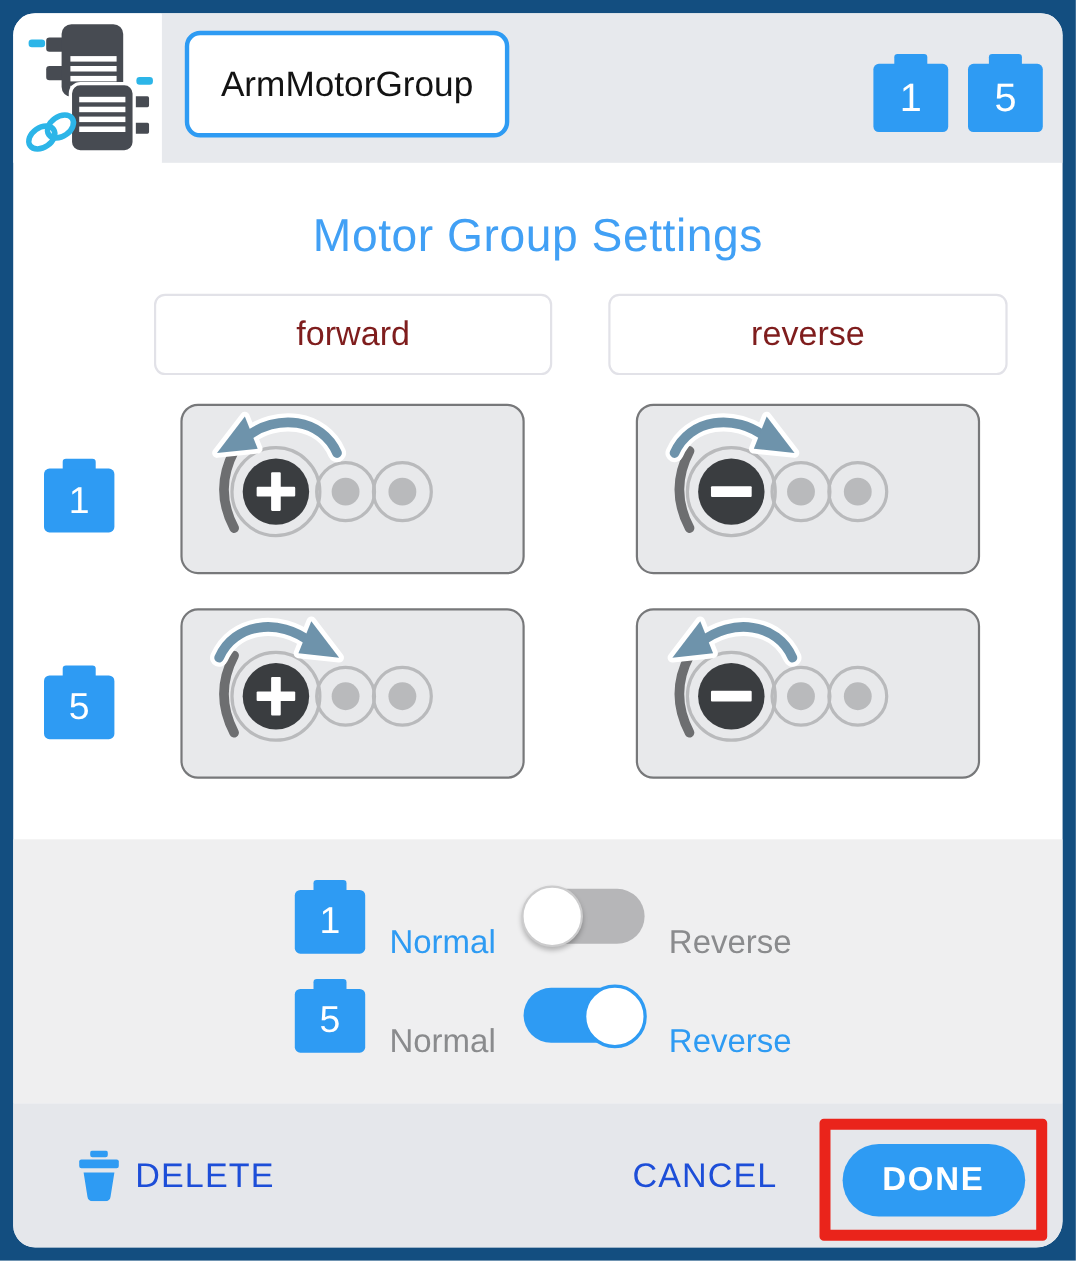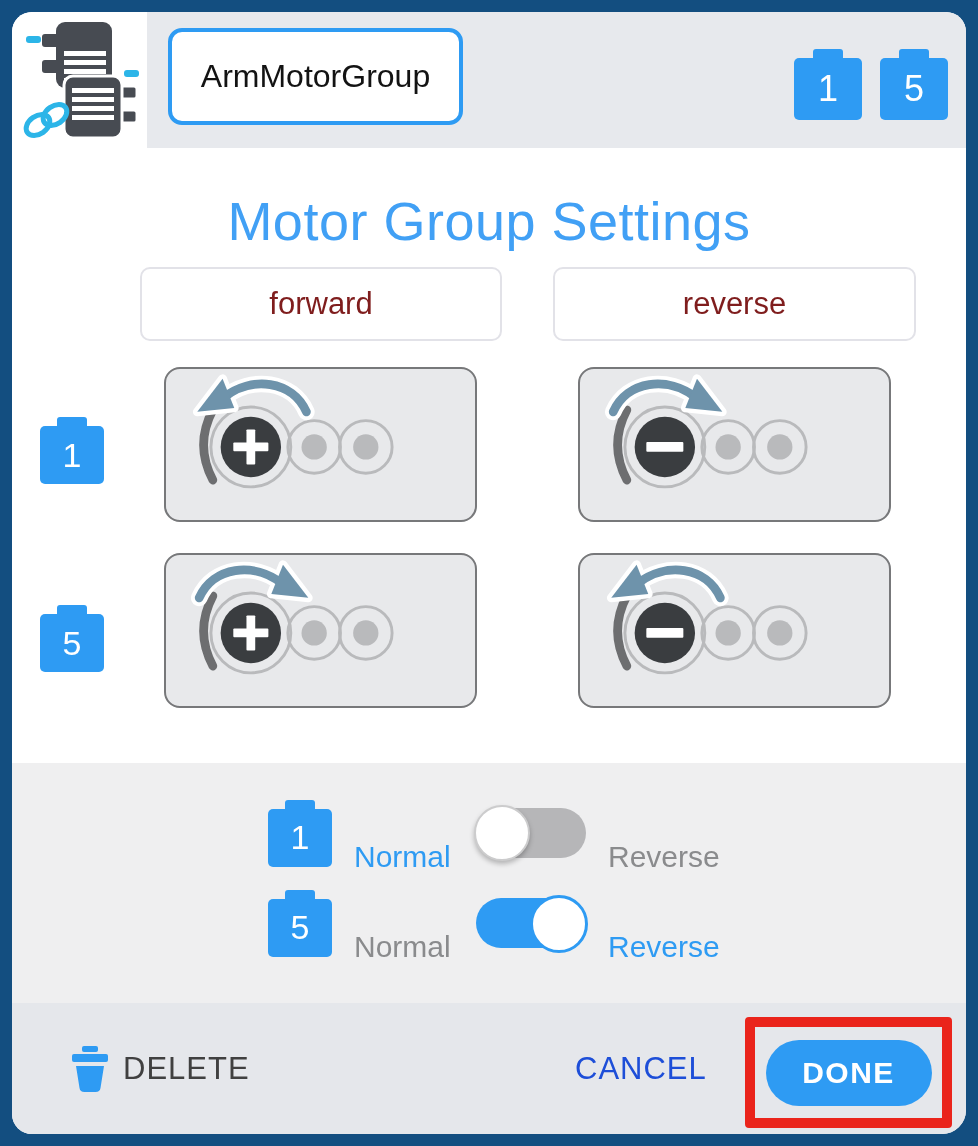--- a/index.html
+++ b/index.html
@@ -35,21 +35,21 @@
     color:#ffffff; font-size:36px;
   }
   .port-badge::before {
     content:""; position:absolute; top:-9px; left:50%; transform:translateX(-50%);
     width:30px; height:10px; background:#2e9bf3; border-radius:3px 3px 0 0;
   }
   .port-badge.small { width:64px; height:58px; font-size:34px; }
   
   .page-title {
     position:absolute; left:0; top:178px; width:100%; text-align:center;
-    color:#41a0f5; font-size:54px; font-weight:500; letter-spacing:.5px;
+    color:#41a0f5; font-size:42px; font-weight:500; letter-spacing:.5px;
   }
   .col-header {
     position:absolute; top:255px; height:74px; box-sizing:border-box;
     background:#ffffff; border:2px solid #e2e2e8; border-radius:10px;
     display:flex; align-items:center; justify-content:center;
     color:#7f1d1d; font-size:31px;
   }
   .col-forward { left:128px; width:362px; }
   .col-reverse { left:541px; width:363px; }
   .row-badge-1 { position:absolute; left:28px; top:405px; }
@@ -89,21 +89,21 @@
     box-shadow:0 3px 5px rgba(0,0,0,.25);
   }
   .switch[data-state="reverse"] { background:#2e9bf3; }
   .switch[data-state="reverse"] .knob { left:auto; right:-2px; border:3px solid #2e9bf3; box-shadow:none; }
   
   .footer { position:absolute; left:0; top:991px; width:100%; height:131px; background:#e5e7eb; }
   .delete-btn {
     position:absolute; left:58px; top:50%; transform:translateY(-50%);
     display:flex; align-items:center; gap:13px; cursor:pointer;
   }
-  .delete-btn span { color:#404040; font-size:31px; letter-spacing:1px; }
+  .delete-btn span { color:#1d4ed8; font-size:31px; letter-spacing:1px; }
   .cancel-btn {
     position:absolute; left:563px; top:50%; transform:translateY(-50%);
     color:#1d4ed8; font-size:31px; letter-spacing:1px; cursor:pointer;
   }
   .annotation-box {
     position:absolute; left:733px; top:1005px; width:207px; height:111px;
     box-sizing:border-box; border:10px solid #ea241b; border-radius:4px;
     display:flex; align-items:center; justify-content:center;
   }
   .done-btn {

